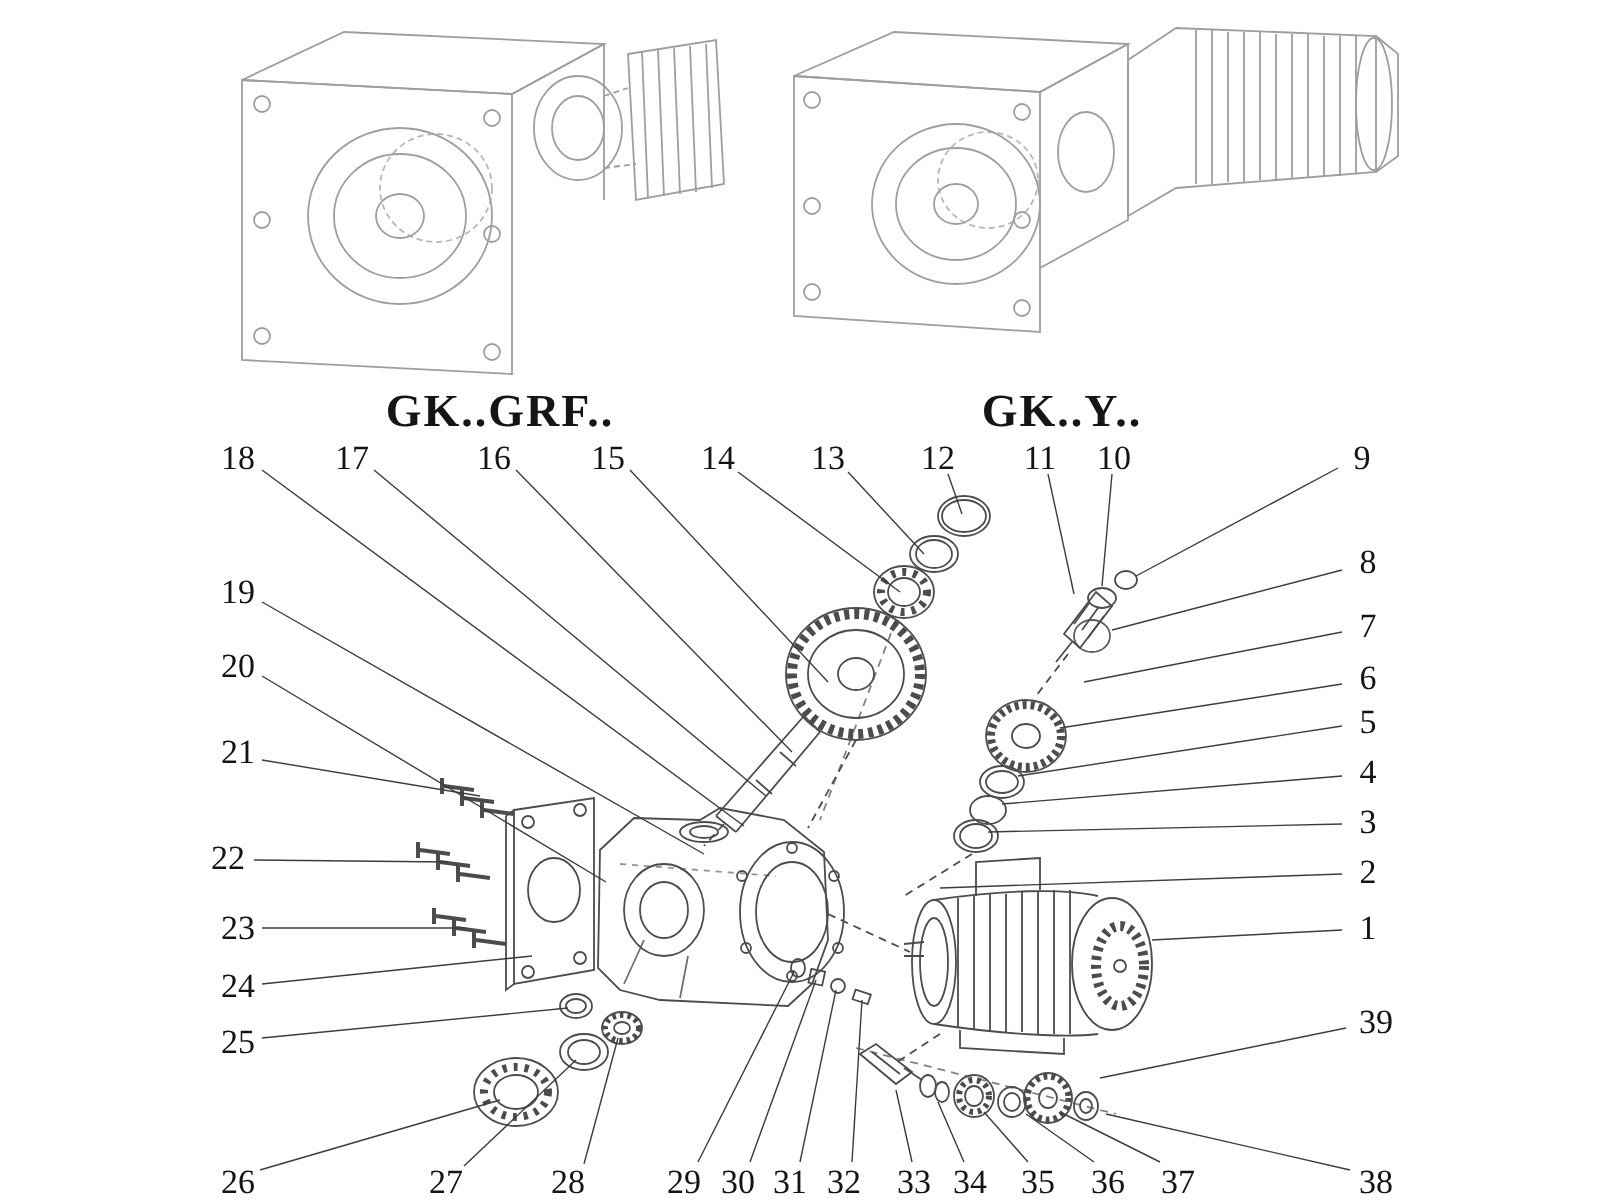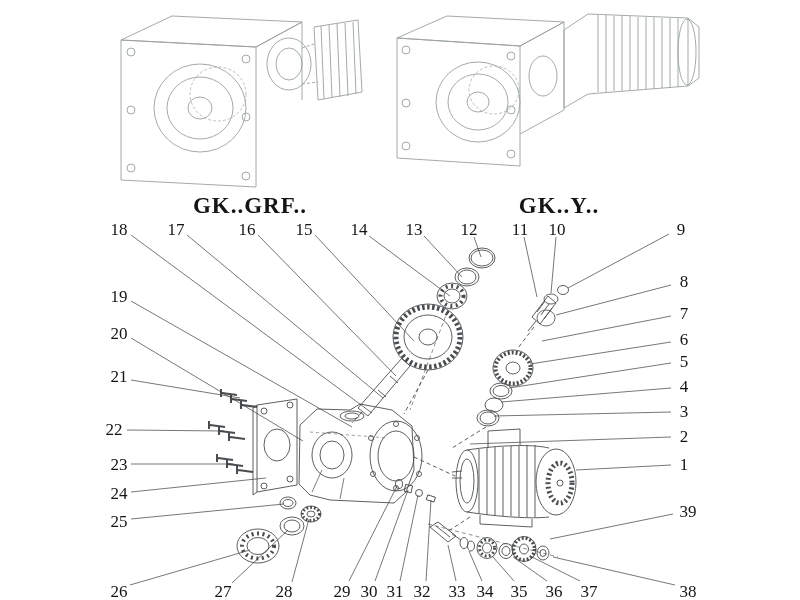--- a/index.html
+++ b/index.html
@@ -315,14 +315,14 @@
         <line x1="547" y1="581" x2="513" y2="557" class="leader"></line>
         <text x="554" y="591" class="callout-num">36</text>
         <line x1="580" y1="581" x2="530" y2="556" class="leader"></line>
         <text x="589" y="591" class="callout-num">37</text>
         <line x1="675" y1="585" x2="553" y2="557" class="leader"></line>
         <text x="688" y="591" class="callout-num">38</text>
       </g>
   </svg>
 
   <div class="variant-label" style="left:250px; top:193px;text-align:center;">GK..GRF..</div>
-  <div class="variant-label" style="left:559px; top:193px;">GK..Y..</div>
+  <div class="variant-label" style="left:531px; top:193px;">GK..Y..</div>
 </div>
 
 </body></html>

